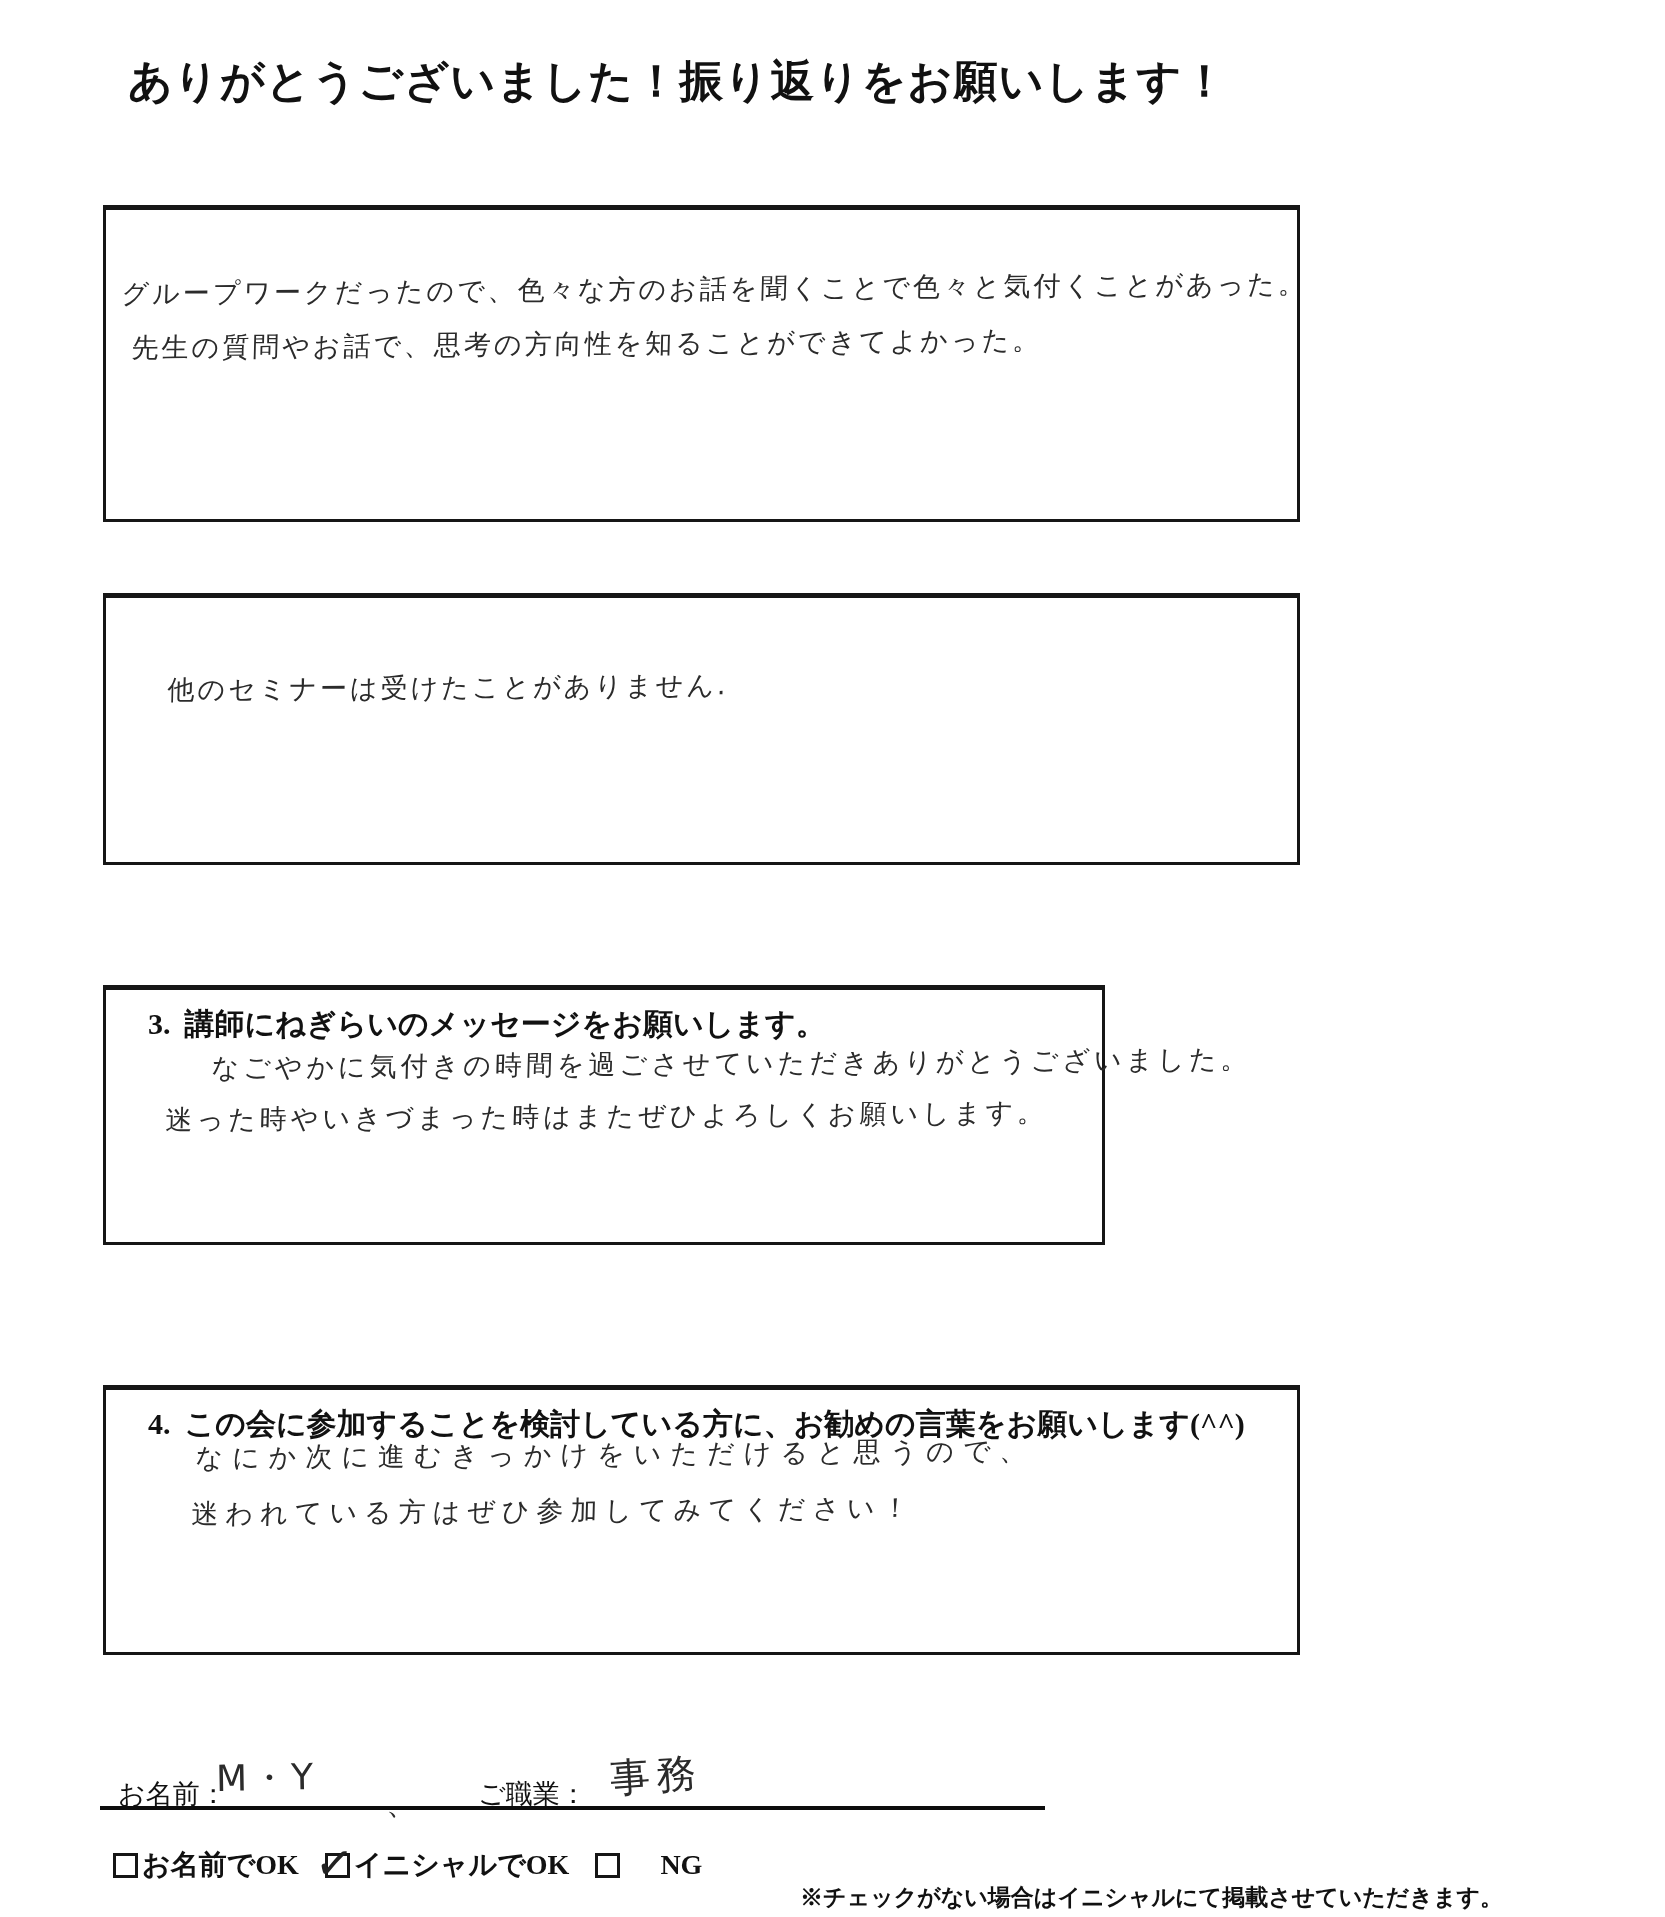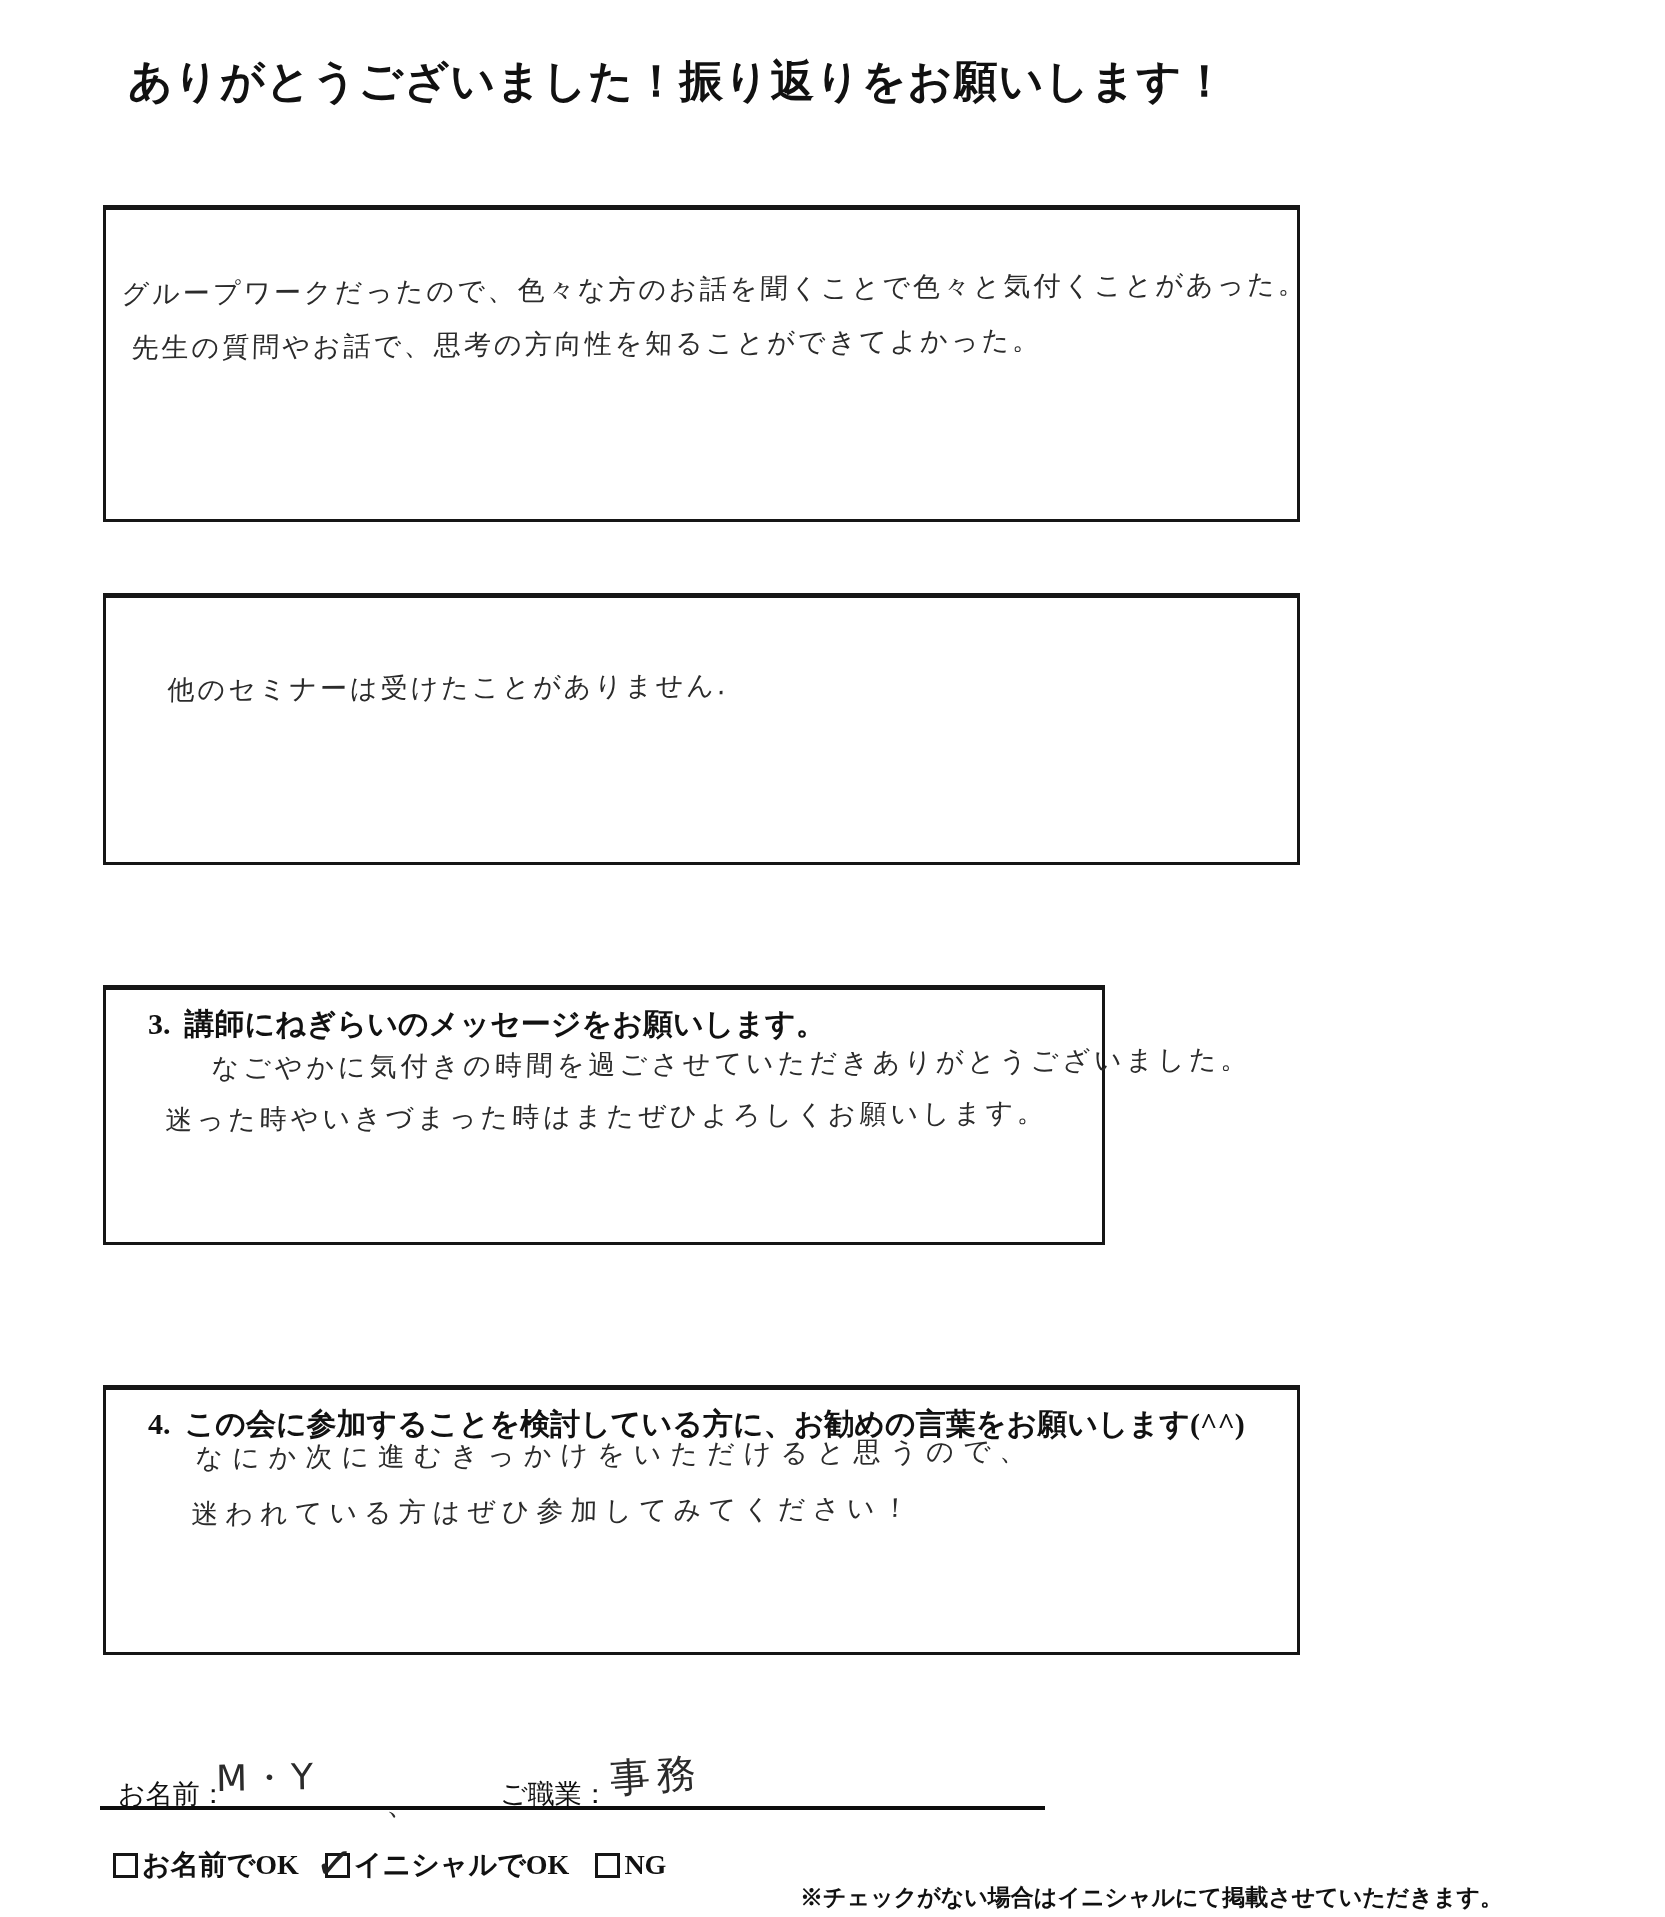--- a/index.html
+++ b/index.html
@@ -46,41 +46,41 @@
   .b4 .l1{left:90px;top:50px;letter-spacing:9px;}
   .b4 .l2{left:86px;top:106px;letter-spacing:7px;}
   .name-row{
     position:absolute;left:118px;top:1762px;width:1000px;height:50px;
   }
   .field-label{
     position:absolute;bottom:0;
     font-size:27px;font-weight:400;white-space:nowrap;
   }
   .field-label.name{left:0;}
-  .field-label.occupation{left:382px;}
+  .field-label.occupation{left:360px;}
   .hand-value{
     position:absolute;
     font-family:"DejaVu Sans",cursive;color:#2b2b2b;
     white-space:nowrap;transform:rotate(-1deg);
   }
   .hand-value.name{left:98px;top:-8px;font-size:36px;letter-spacing:4px;}
   .hand-value.comma{left:268px;top:22px;font-size:30px;}
   .hand-value.occupation{left:492px;top:-14px;font-size:40px;letter-spacing:6px;transform:rotate(-4deg);}
   .name-underline{
     position:absolute;left:100px;top:1806px;width:945px;height:4px;
     background:#0d0d0d;
   }
   .consent-row{
     position:absolute;left:113px;top:1846px;
     display:flex;align-items:center;
     font-size:28px;font-weight:700;white-space:nowrap;
   }
   .consent-q{margin-right:6px;}
   .opt{display:flex;align-items:center;margin-right:26px;}
-  .opt:last-child{margin-right:0;}
+  .opt:last-child{margin-right:0;gap:36px;}
   .checkbox{
     position:relative;display:inline-block;
     width:25px;height:25px;border:3px solid #161616;
     box-sizing:border-box;margin-right:4px;flex:0 0 auto;
   }
   .checkbox.checked::after{
     content:"✓";
     position:absolute;left:-13px;top:-20px;
     font-size:46px;font-weight:400;color:#222;
     font-family:"DejaVu Sans",cursive;

